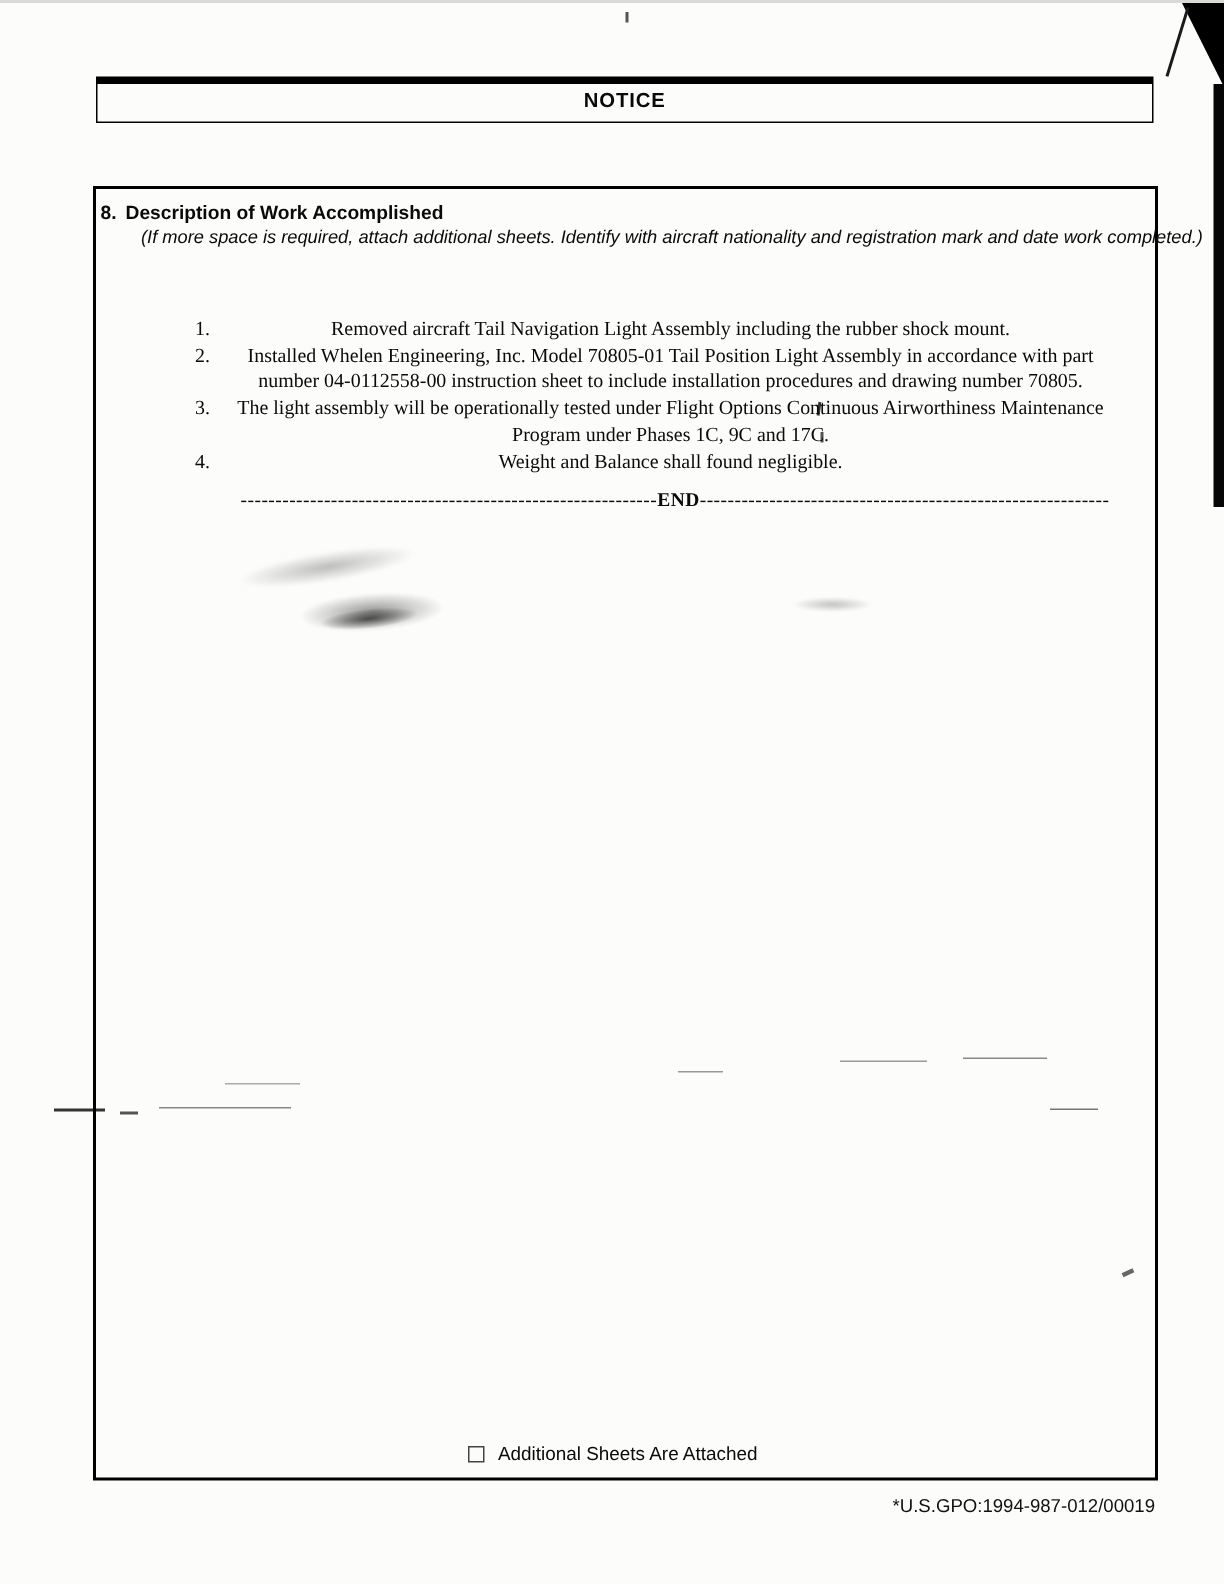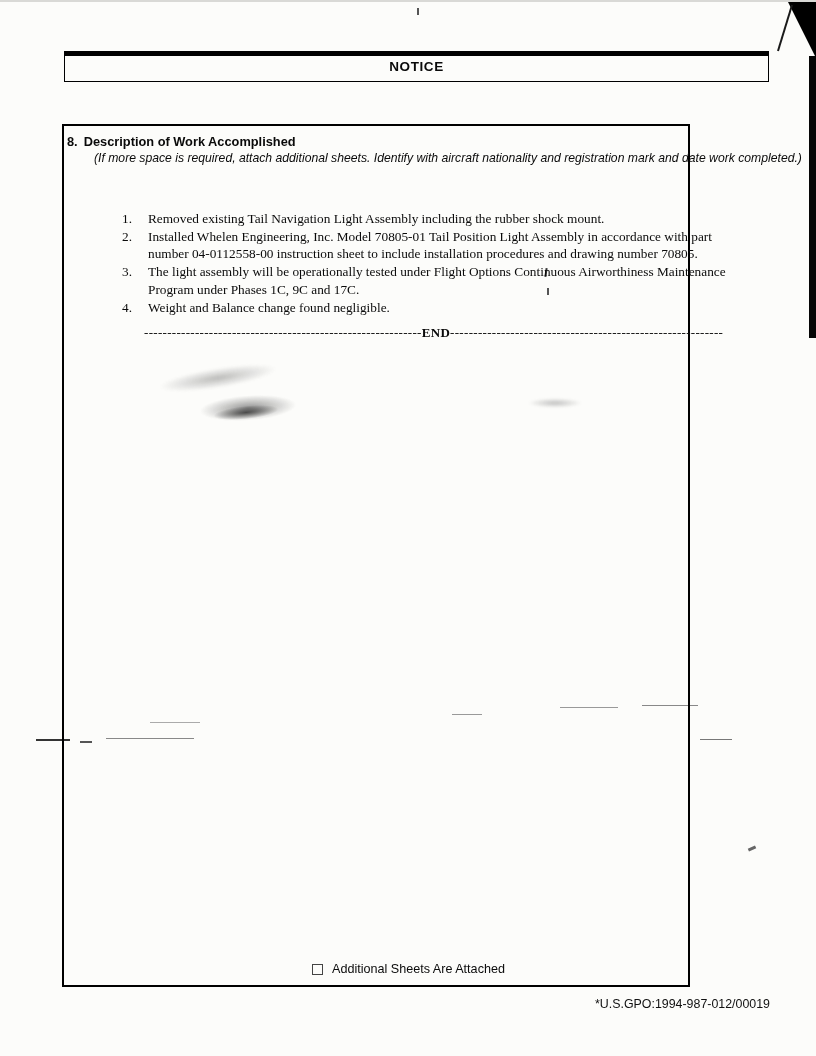--- a/index.html
+++ b/index.html
@@ -19,22 +19,22 @@
     text-align:center; font-weight:bold; font-size:13.5px; letter-spacing:.6px;
     font-family:"Liberation Sans", sans-serif;
   }
   .notice-body {
     margin-top:2px; font-style:italic; font-size:12.4px; line-height:1.3;
     text-align:justify; font-family:"Liberation Sans", sans-serif;
   }
 
   
   .main-box {
-    position:absolute; left:62px; top:122px; width:628px; height:863px;
-    box-sizing:border-box; border:2px solid #000;
+    position:absolute; left:62px; top:122px; width:710px; height:863px;
+    box-sizing:border-box; border:2px solid #000;text-align:center;
   }
   .sec-header {
     position:absolute; left:3px; top:8px;
     font-weight:bold; font-size:12.8px; font-family:"Liberation Sans", sans-serif;
     white-space:nowrap;
   }
   .sec-num { margin-right:6px; }
   .sec-subtitle {
     position:absolute; left:30px; top:25px;
     font-style:italic; font-size:12.2px; font-family:"Liberation Sans", sans-serif;
@@ -134,33 +134,33 @@
   <div class="main-box">
 
     <div class="sec-header">
       <span class="sec-num">8.</span><span class="sec-title">Description of Work Accomplished</span>
     </div>
     <div class="sec-subtitle">(If more space is required, attach additional sheets.  Identify with aircraft nationality and registration mark and date work completed.)</div>
 
     <div class="work-list">
       <div class="work-item">
         <span class="wi-num">1.</span>
-        <span class="wi-text">Removed existing Tail Navigation Light Assembly including the rubber shock mount.</span>
+        <span class="wi-text">Removed aircraft Tail Navigation Light Assembly including the rubber shock mount.</span>
       </div>
       <div class="work-item">
         <span class="wi-num">2.</span>
         <span class="wi-text">Installed Whelen Engineering, Inc. Model 70805-01 Tail Position Light Assembly in accordance with part number 04-0112558-00 instruction sheet to include installation procedures and drawing number 70805.</span>
       </div>
       <div class="work-item">
         <span class="wi-num">3.</span>
         <span class="wi-text">The light assembly will be operationally tested under Flight Options Continuous Airworthiness Maintenance Program under Phases 1C, 9C and 17C.</span>
       </div>
       <div class="work-item">
         <span class="wi-num">4.</span>
-        <span class="wi-text">Weight and Balance change found negligible.</span>
+        <span class="wi-text">Weight and Balance shall found negligible.</span>
       </div>
     </div>
 
     <div class="end-line"><span>------------------------------------------------------------</span><span class="end-label">END</span><span>-----------------------------------------------------------</span></div>
 
     <div class="checkbox-row">
       <span class="checkbox"></span>
       <span>Additional Sheets Are Attached</span>
     </div>
 

